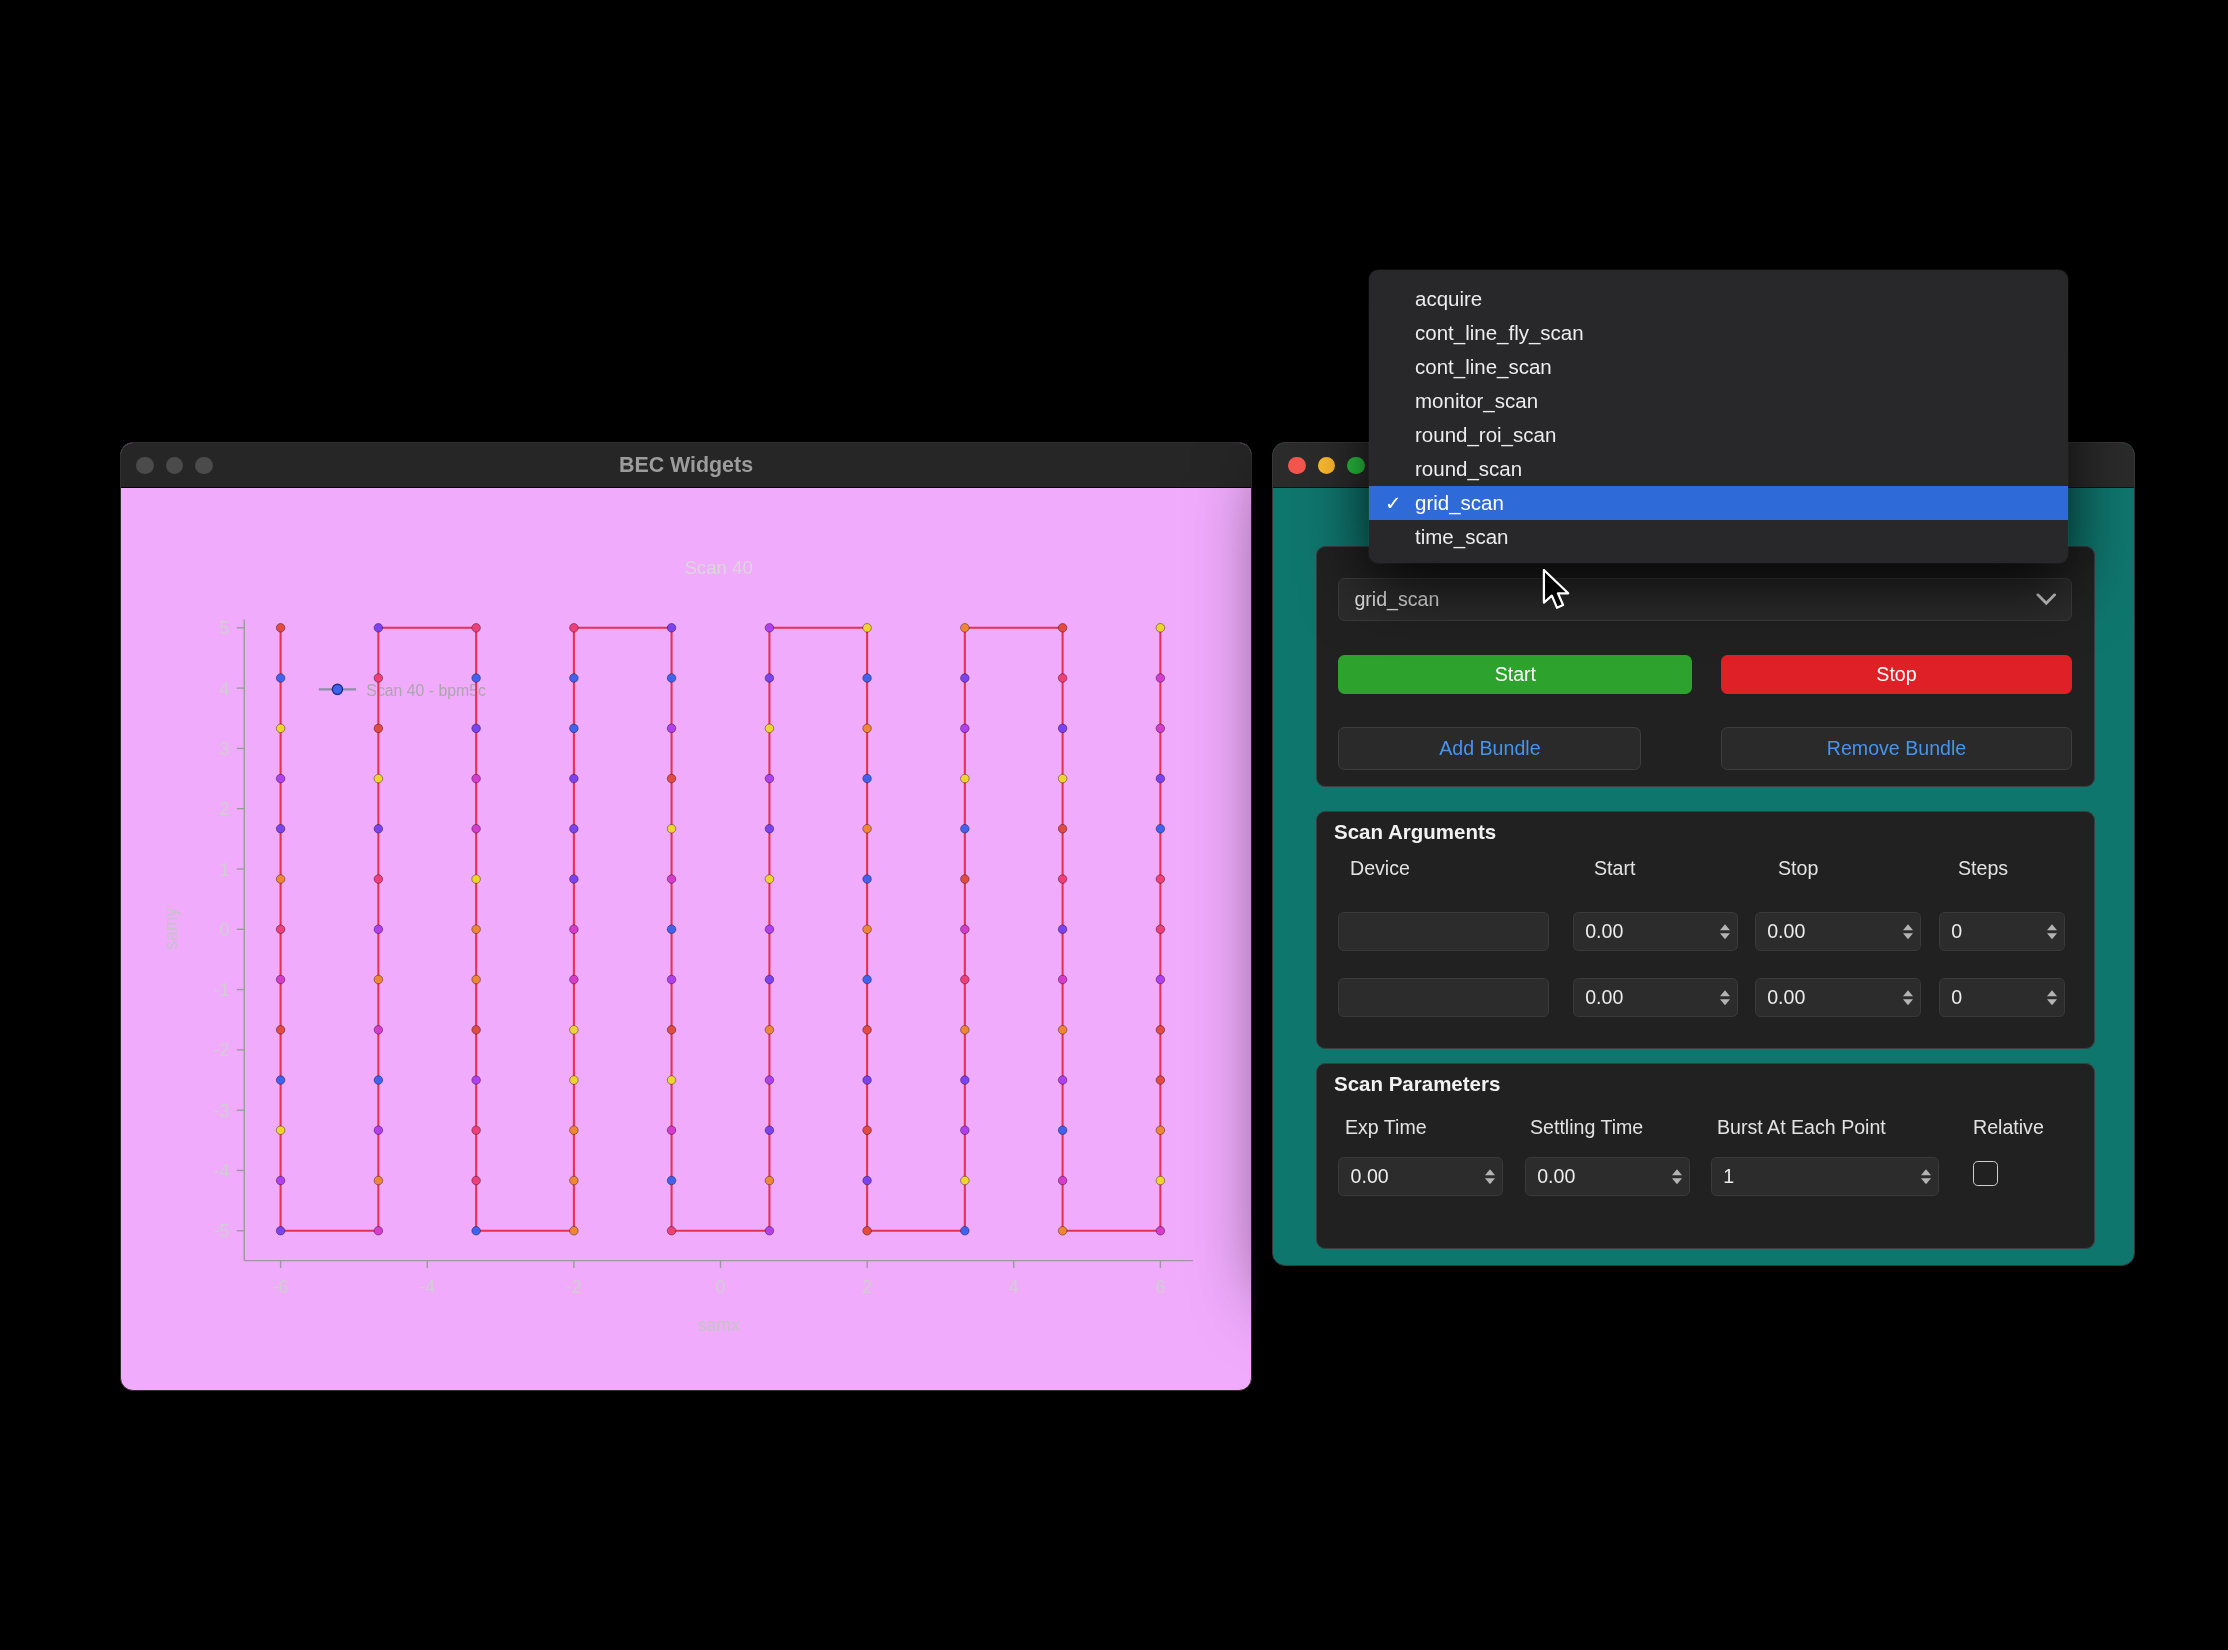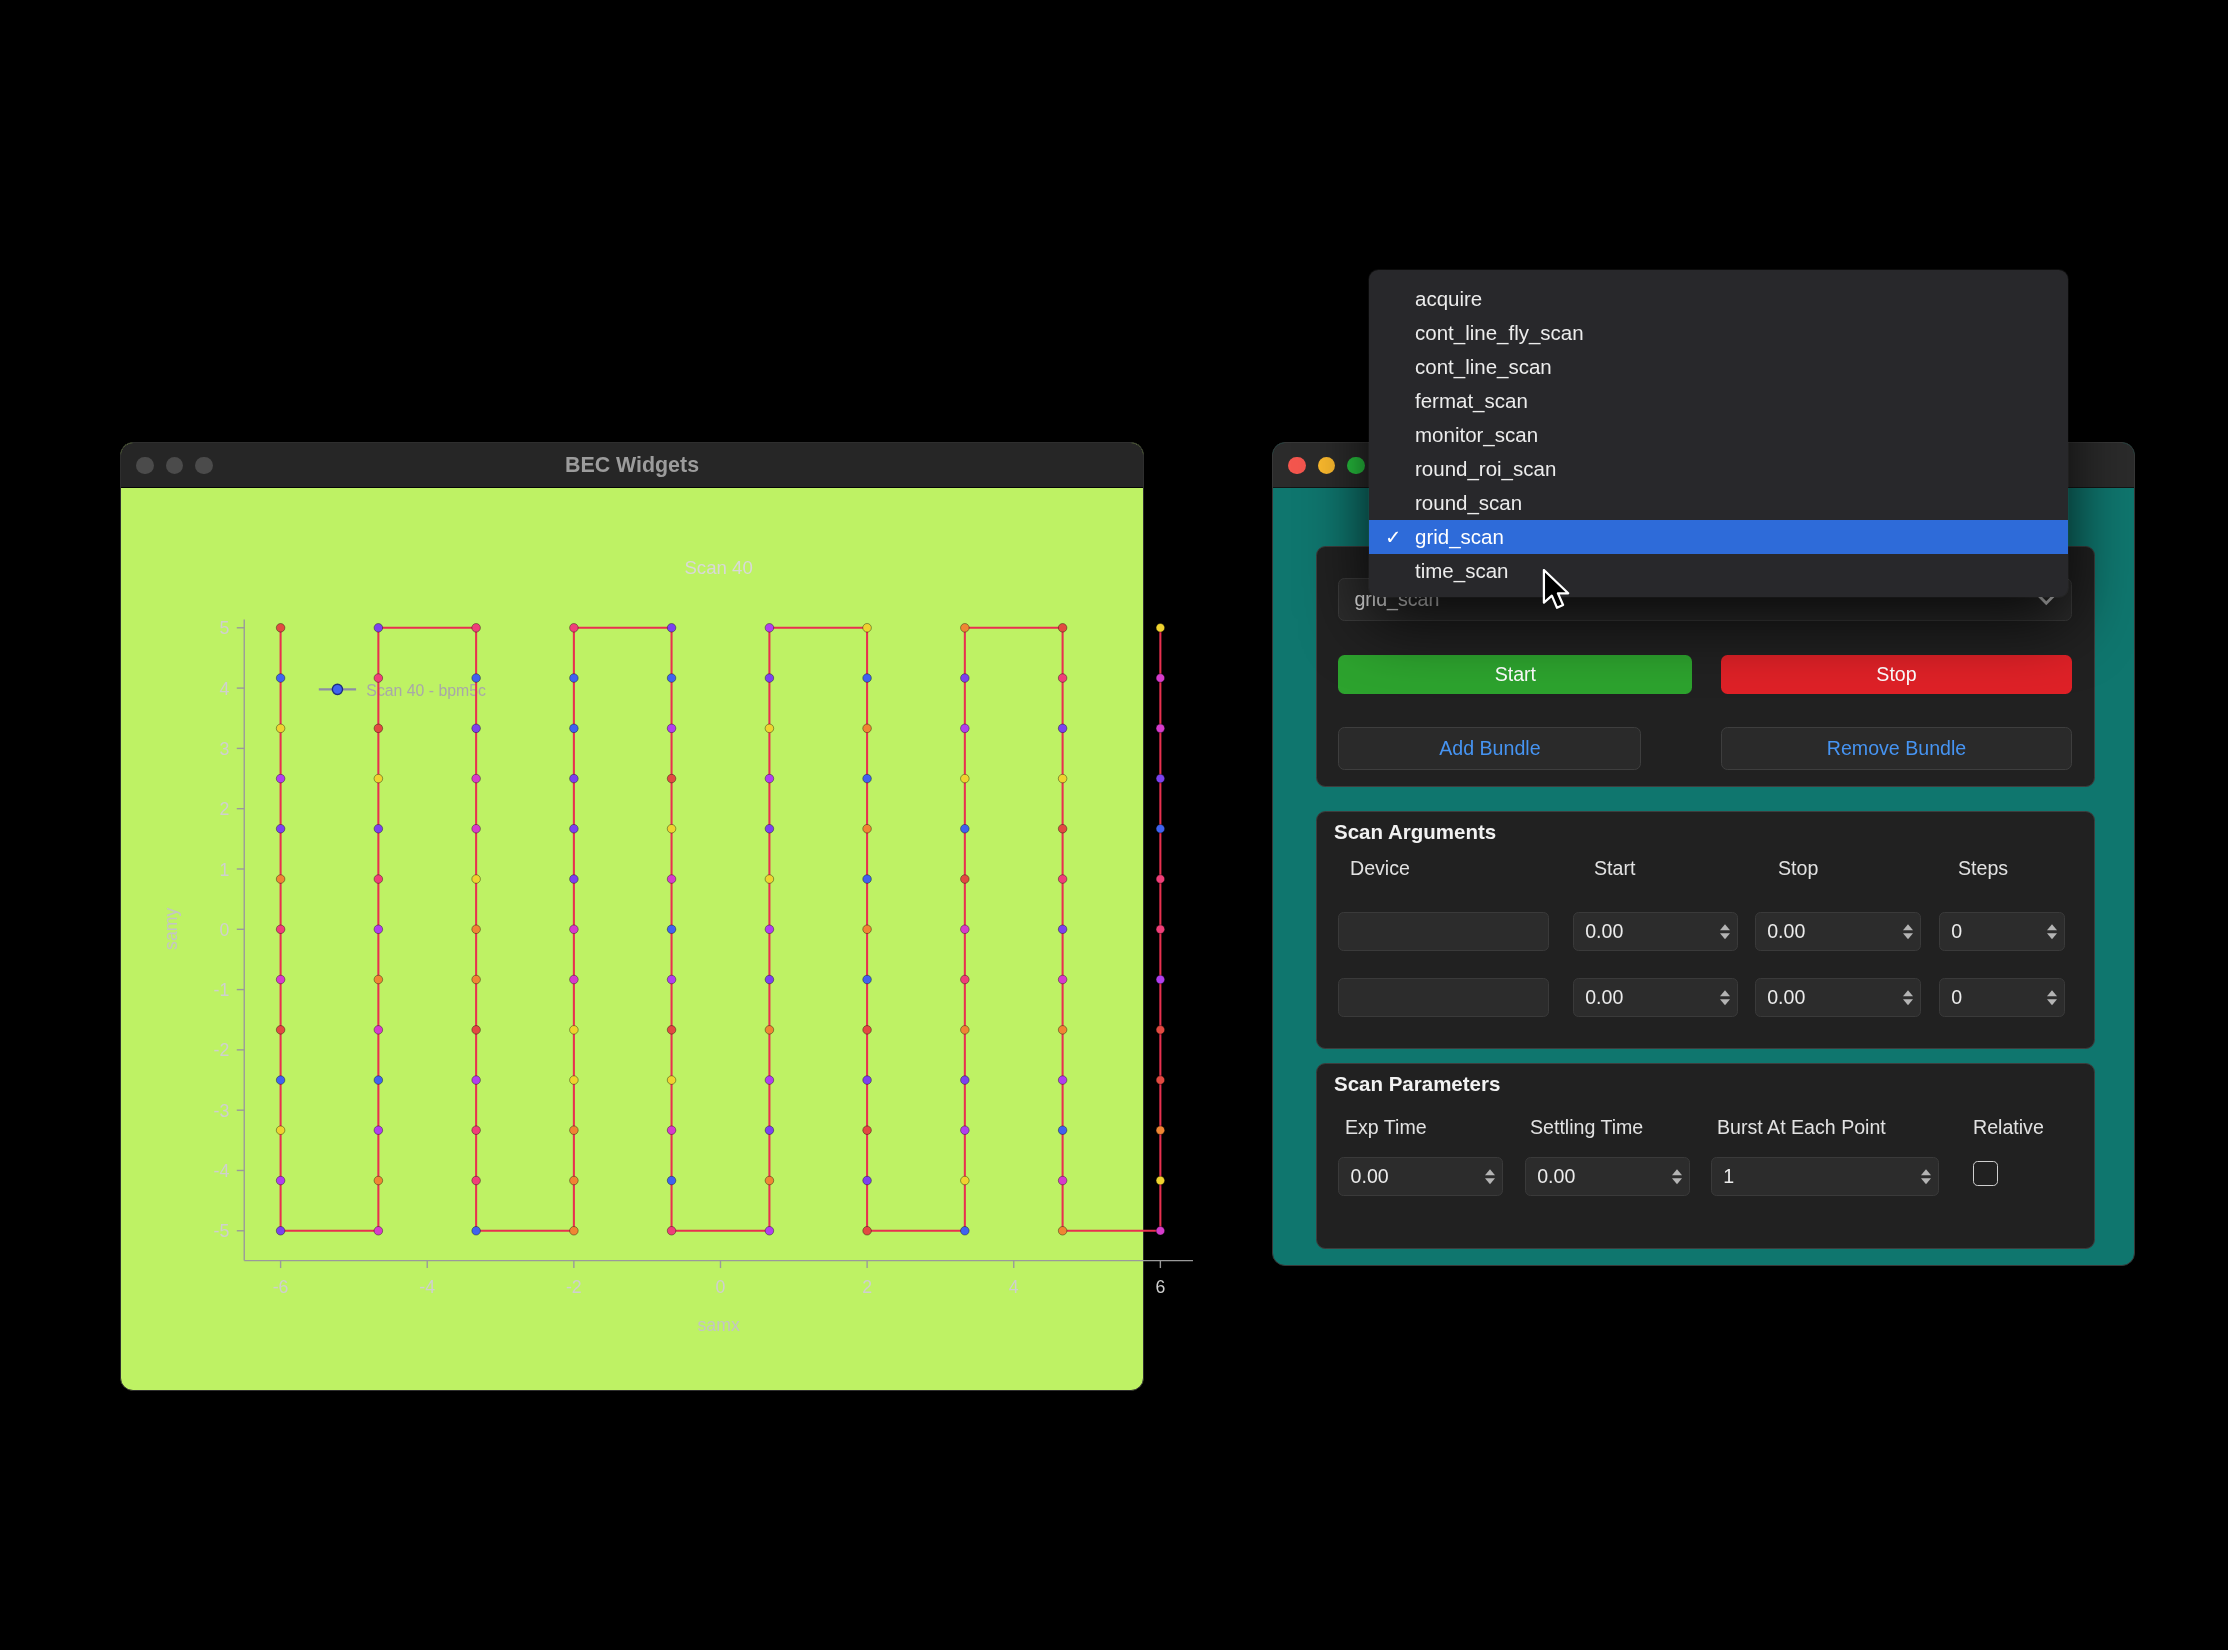--- a/index.html
+++ b/index.html
@@ -12,21 +12,21 @@
   .lights { position:absolute; left:15px; top:0; height:45px; display:flex; align-items:center; gap:12px; }
   .light { width:17.7px; height:17.7px; border-radius:50%; }
   .light.gray { background:#4b4b4b; }
   .light.red { background:var(--traffic-red,#f4564e); }
   .light.yellow { background:#febc2e; }
   .light.green { background:#28c840; }
   .win-title { position:absolute; left:0; right:0; top:0; line-height:45px; text-align:center;
                color:#9c9c9c; font-weight:bold; font-size:21.4px; }
 
   
-  .left-win { left:120px; top:442px; width:1024px; height:949px; background:#bef264; border:0.9px solid #2e2e2e; }
+  .left-win { left:120px; top:442px; width:1132px; height:949px; background:#f0abfc; border:0.9px solid #2e2e2e; }
   .left-win .titlebar { background:#262626; border-bottom:0.9px solid #050505; }
   #plot { position:absolute; left:0; top:45px; }
 
   
   .right-win { left:1272px; top:442px; width:863px; height:824px; background:#0f766e; border:0.9px solid #373737; }
   .right-win .titlebar { background:#2b2b2b; border-bottom:0.9px solid #141414; }
 
   .group { position:absolute; border:0.9px solid #3d3d3d; border-radius:9.3px; background:#212121; }
   .group-title { position:absolute; left:17px; top:7.5px; font-weight:bold; font-size:20.5px; color:#f2f2f2; }
 
@@ -383,21 +383,20 @@
       </div>
       <div class="checkbox"></div>
     </div>
   </div>
 
   <div class="popup">
     <div id="menu-items">
         <div class="menu-item"><span>acquire</span></div>
         <div class="menu-item"><span>cont_line_fly_scan</span></div>
         <div class="menu-item"><span>cont_line_scan</span></div>
-        <div class="menu-item"><span>fermat_scan</span></div>
         <div class="menu-item"><span>monitor_scan</span></div>
         <div class="menu-item"><span>round_roi_scan</span></div>
         <div class="menu-item"><span>round_scan</span></div>
         <div class="menu-item sel"><span class="check">✓</span><span>grid_scan</span></div>
         <div class="menu-item"><span>time_scan</span></div>
       </div>
   </div>
 
   <svg id="cursor" width="30" height="43" viewBox="0 0 32 46">
     <path d="M2 1 L2 36 L10.5 28.5 L16 41.5 L22.5 38.5 L17 26 L28 26 Z" fill="#000" stroke="#fff" stroke-width="2.4" stroke-linejoin="round"></path>

